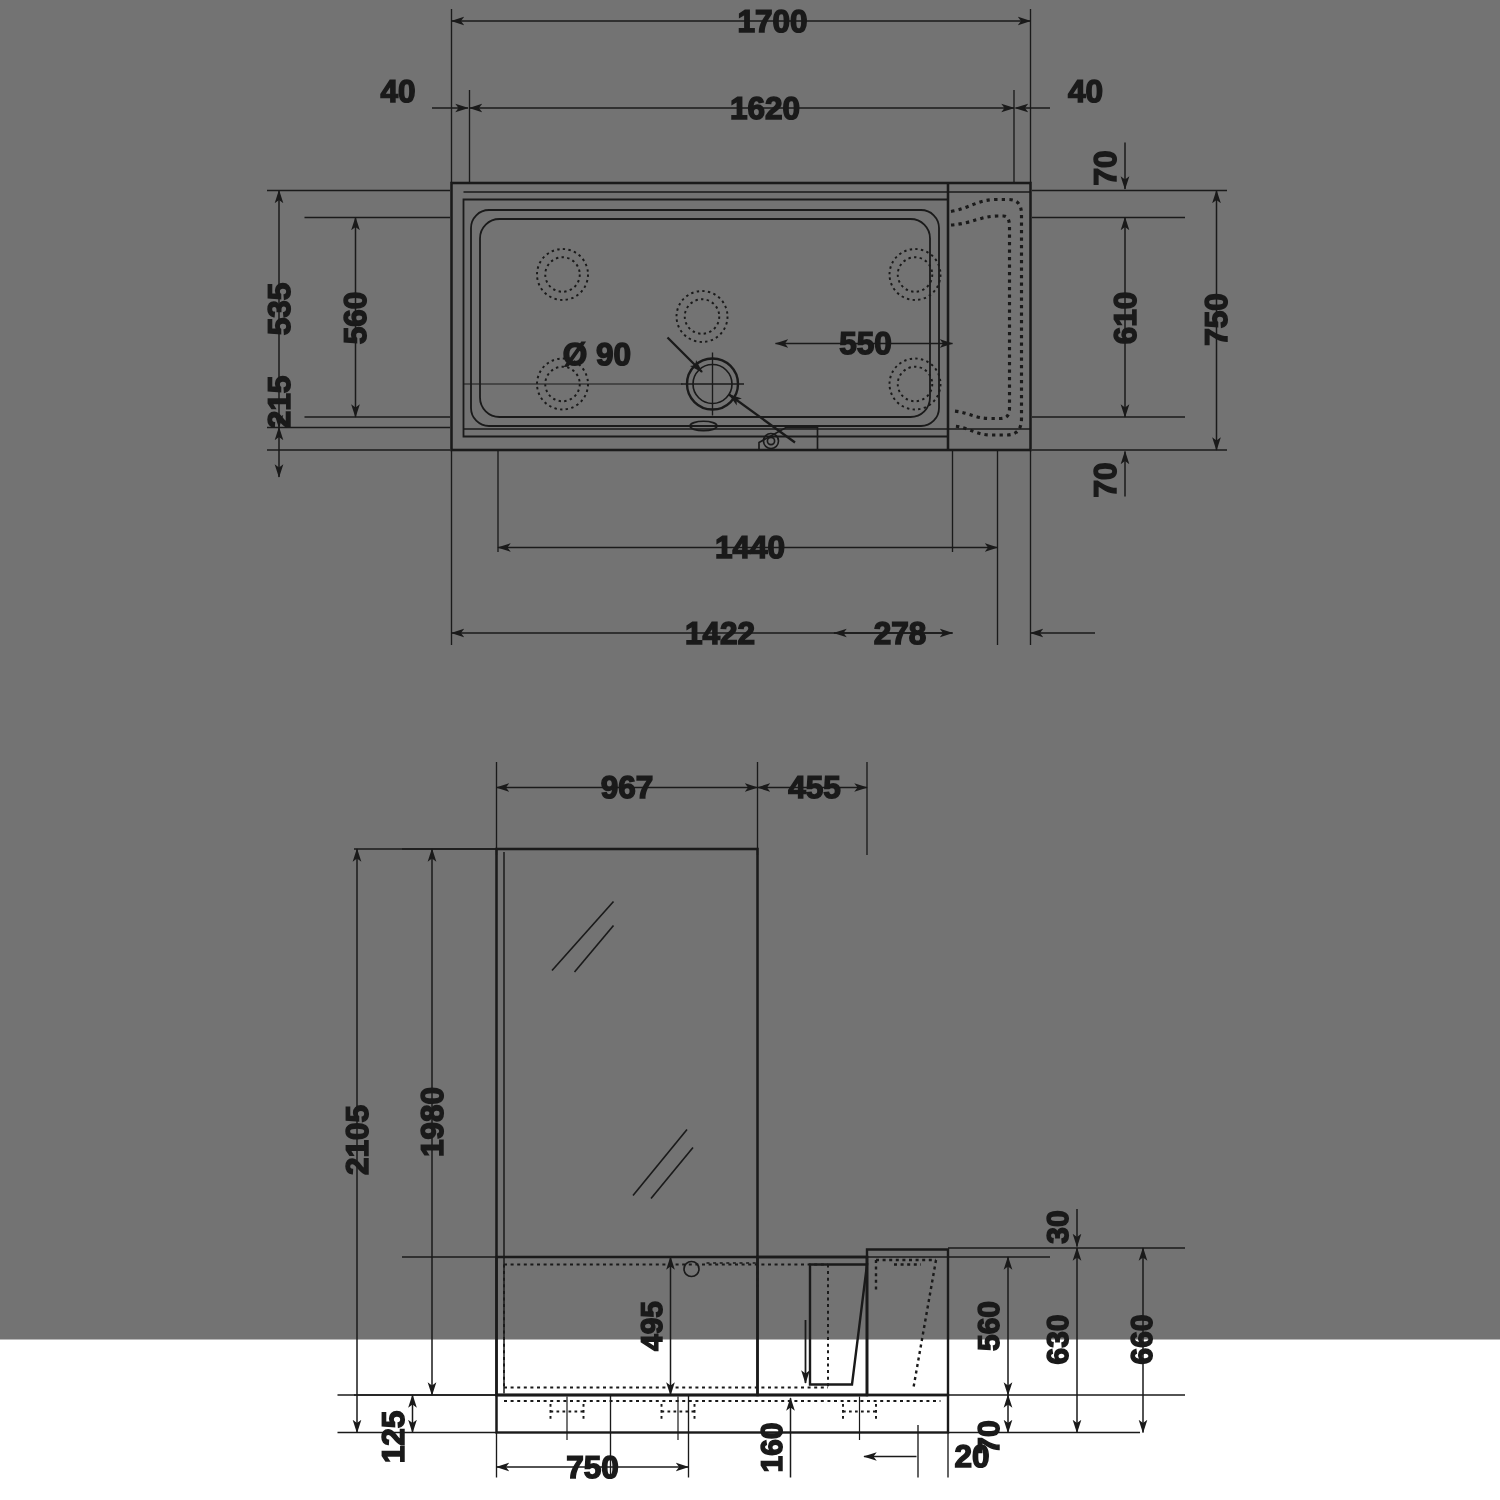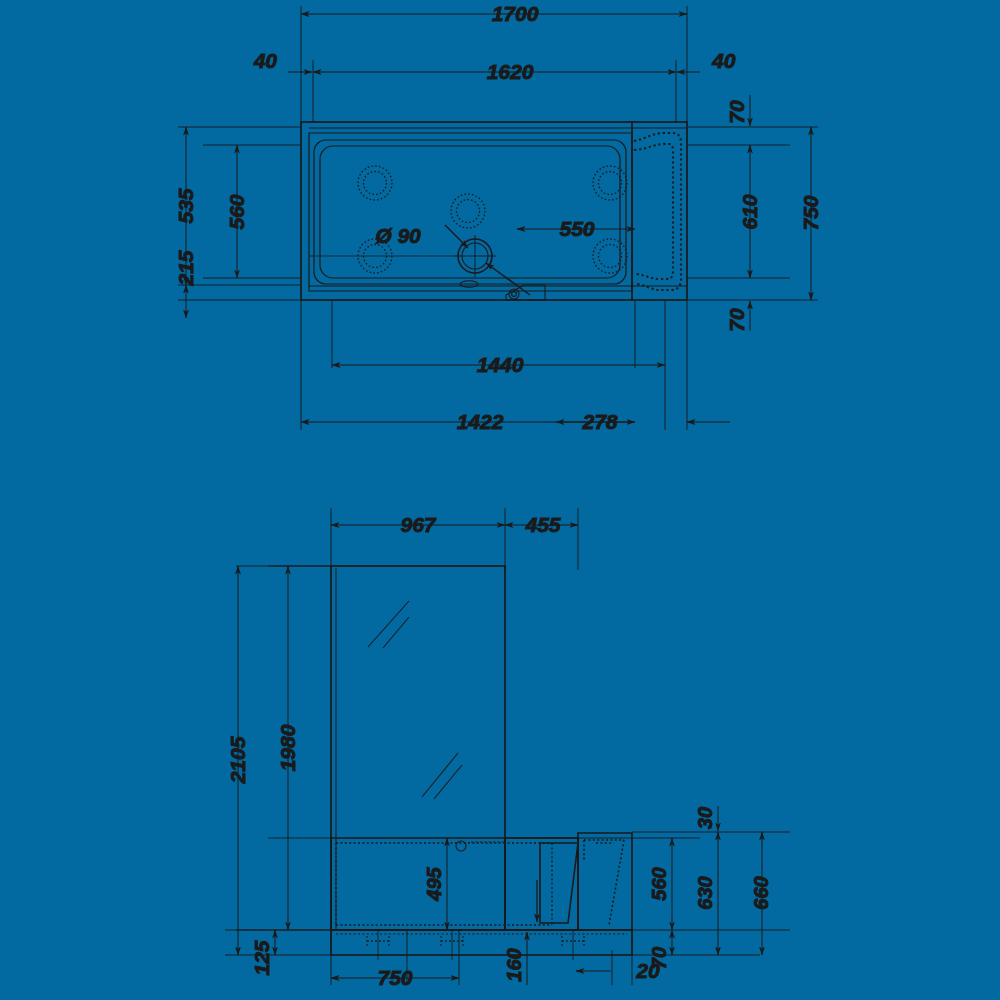--- a/index.html
+++ b/index.html
@@ -1,18 +1,18 @@
 <!DOCTYPE html>
 <html><head>
 <meta charset="utf-8">
 <style>
   html,body{margin:0;padding:0;background:#ffffff;}
   body{width:1000px;height:1000px;overflow:hidden;
        font-family:"Liberation Sans", sans-serif;}
-  #sheet{position:relative;width:1000px;height:1000px;background:#0369a1;font-style:italic;}
+  #sheet{position:relative;width:1000px;height:893px;background:#737373;}
   svg{display:block;}
   text{font-family:"Liberation Sans", sans-serif;font-weight:bold;fill:#1a1a1a;}
 </style>
 </head>
 <body>
 
 <div id="sheet">
 <svg width="1000" height="1000" viewBox="0 0 1000 1000">
 
   <defs>

